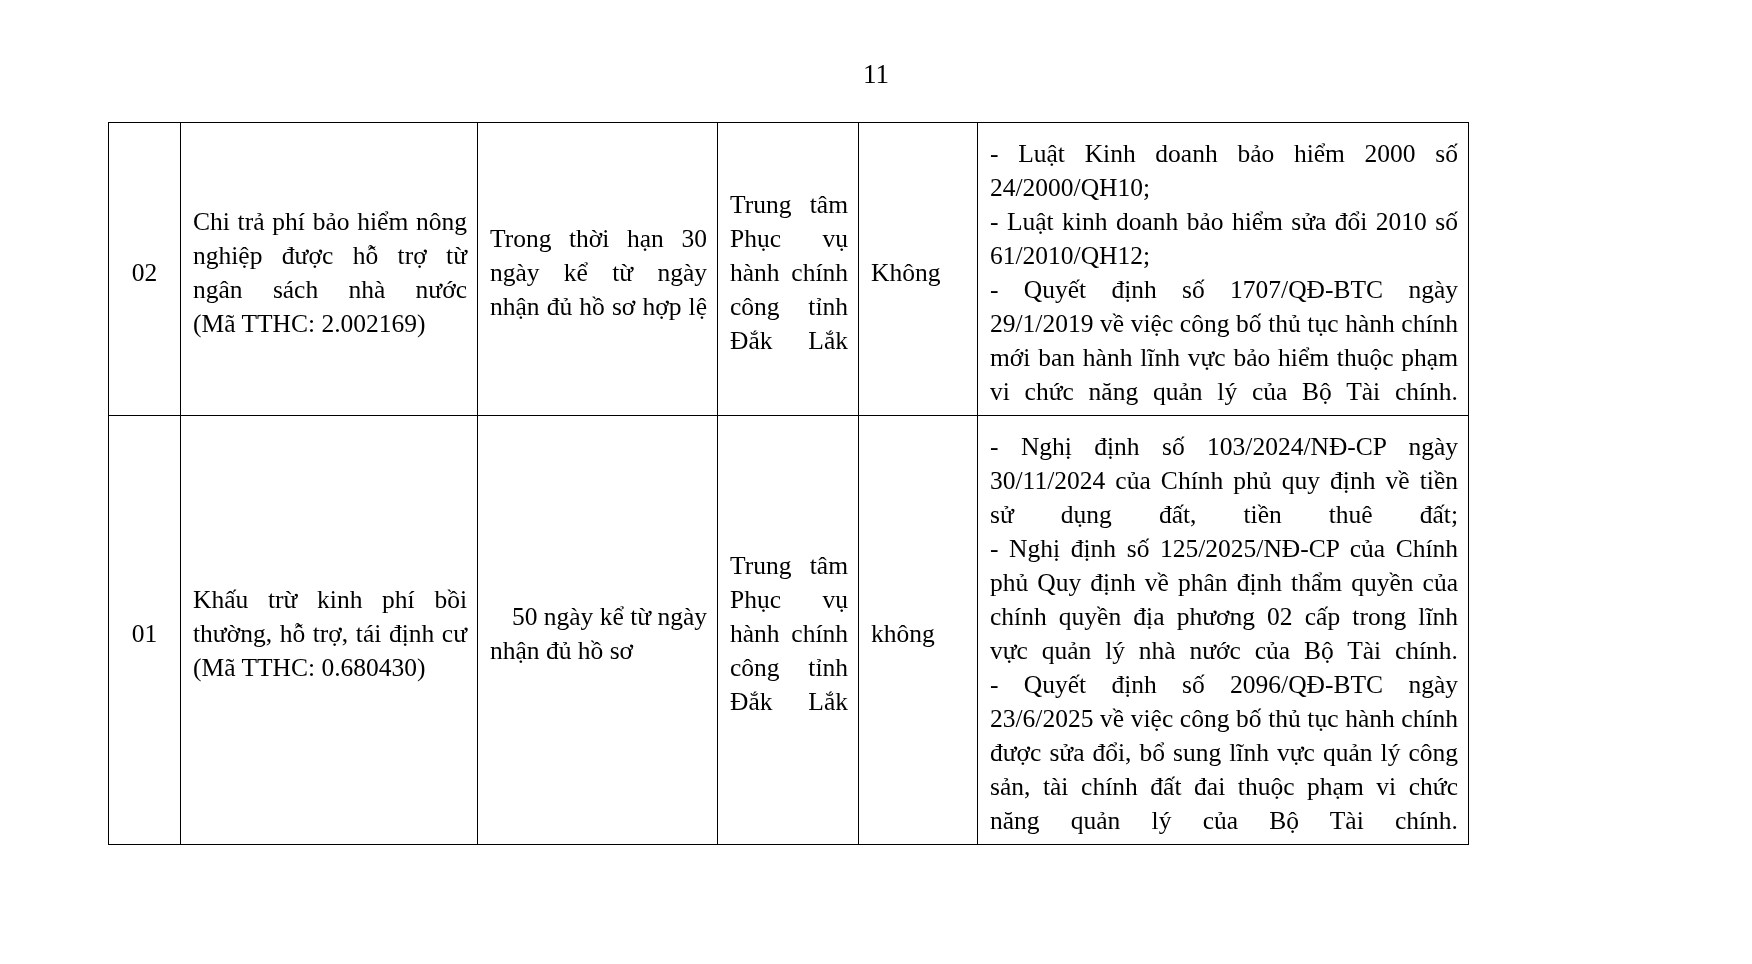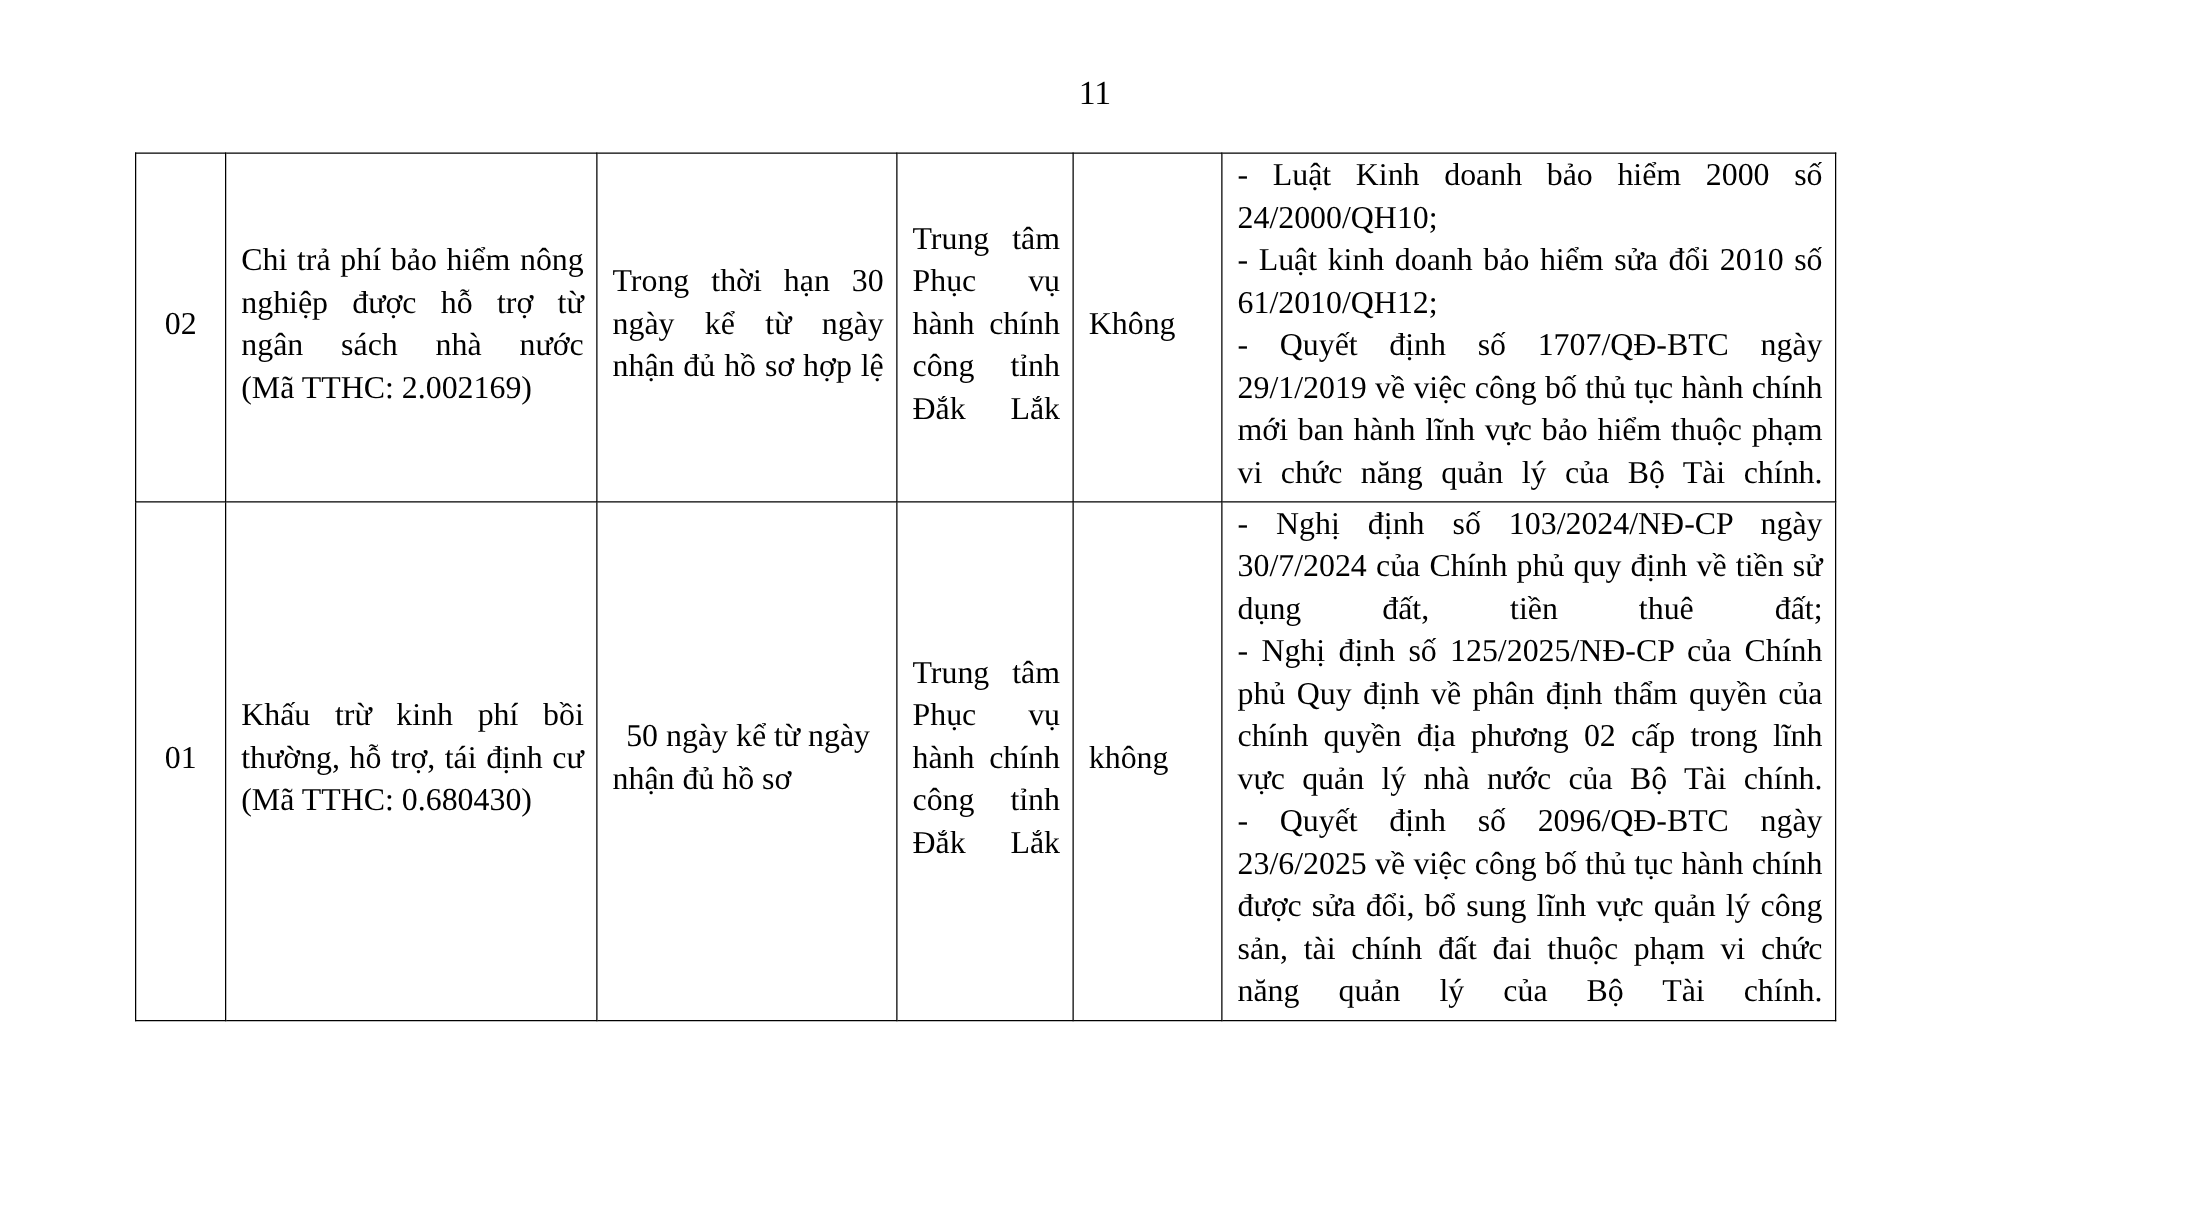--- a/index.html
+++ b/index.html
@@ -33,21 +33,21 @@
     position: absolute;
     left: 108px;
     top: 122px;
     width: 1360px;
     border-collapse: collapse;
     table-layout: fixed;
   }
   .doc-table td {
     border: 1.6px solid #000000;
     vertical-align: middle;
-    padding: 0 10px 6px 12px;
+    padding: 14px 10px 6px 12px;
     font-size: 25.5px;
     line-height: 34px;
     text-align: justify;
     text-justify: inter-word;
     word-spacing: 0px;
   }
   col.c-stt   { width: 72px; }
   col.c-name  { width: 297px; }
   col.c-time  { width: 240px; }
   col.c-place { width: 141px; }
@@ -71,21 +71,21 @@
     text-align: left;
     padding: 8px 12px 8px 14px;
     font-size: 25.5px;
     line-height: 34px;
   }
   .just-line {
     text-align: justify;
     text-align-last: justify;
   }
   .last-line {
-    text-align: center;
+    text-align: right;
     text-align-last: left;
   }
   p {
     margin: 0;
   }
   .blk p { margin: 0; }
 </style>
 </head>
 <body>
 
@@ -132,21 +132,21 @@
           <p class="last-line">(Mã TTHC: 0.680430)</p>
         </td>
         <td class="blk">
           <p class="last-line">50 ngày kể từ ngày nhận đủ hồ sơ</p>
         </td>
         <td class="blk place">
           <p class="just-line">Trung tâm Phục vụ hành chính công tỉnh Đắk Lắk</p>
         </td>
         <td class="fee">không</td>
         <td class="blk">
-          <p class="just-line">- Nghị định số 103/2024/NĐ-CP ngày 30/7/2024 của Chính phủ quy định về tiền sử dụng đất, tiền thuê đất;</p>
+          <p class="just-line">- Nghị định số 103/2024/NĐ-CP ngày 30/11/2024 của Chính phủ quy định về tiền sử dụng đất, tiền thuê đất;</p>
           <p class="just-line">- Nghị định số 125/2025/NĐ-CP của Chính phủ Quy định về phân định thẩm quyền của chính quyền địa phương 02 cấp trong lĩnh vực quản lý nhà nước của Bộ Tài chính.</p>
           <p class="just-line">- Quyết định số 2096/QĐ-BTC ngày 23/6/2025 về việc công bố thủ tục hành chính được sửa đổi, bổ sung lĩnh vực quản lý công sản, tài chính đất đai thuộc phạm vi chức năng quản lý của Bộ Tài chính.</p>
         </td>
       </tr>
 
     </tbody>
   </table>
 
 </div>
 

